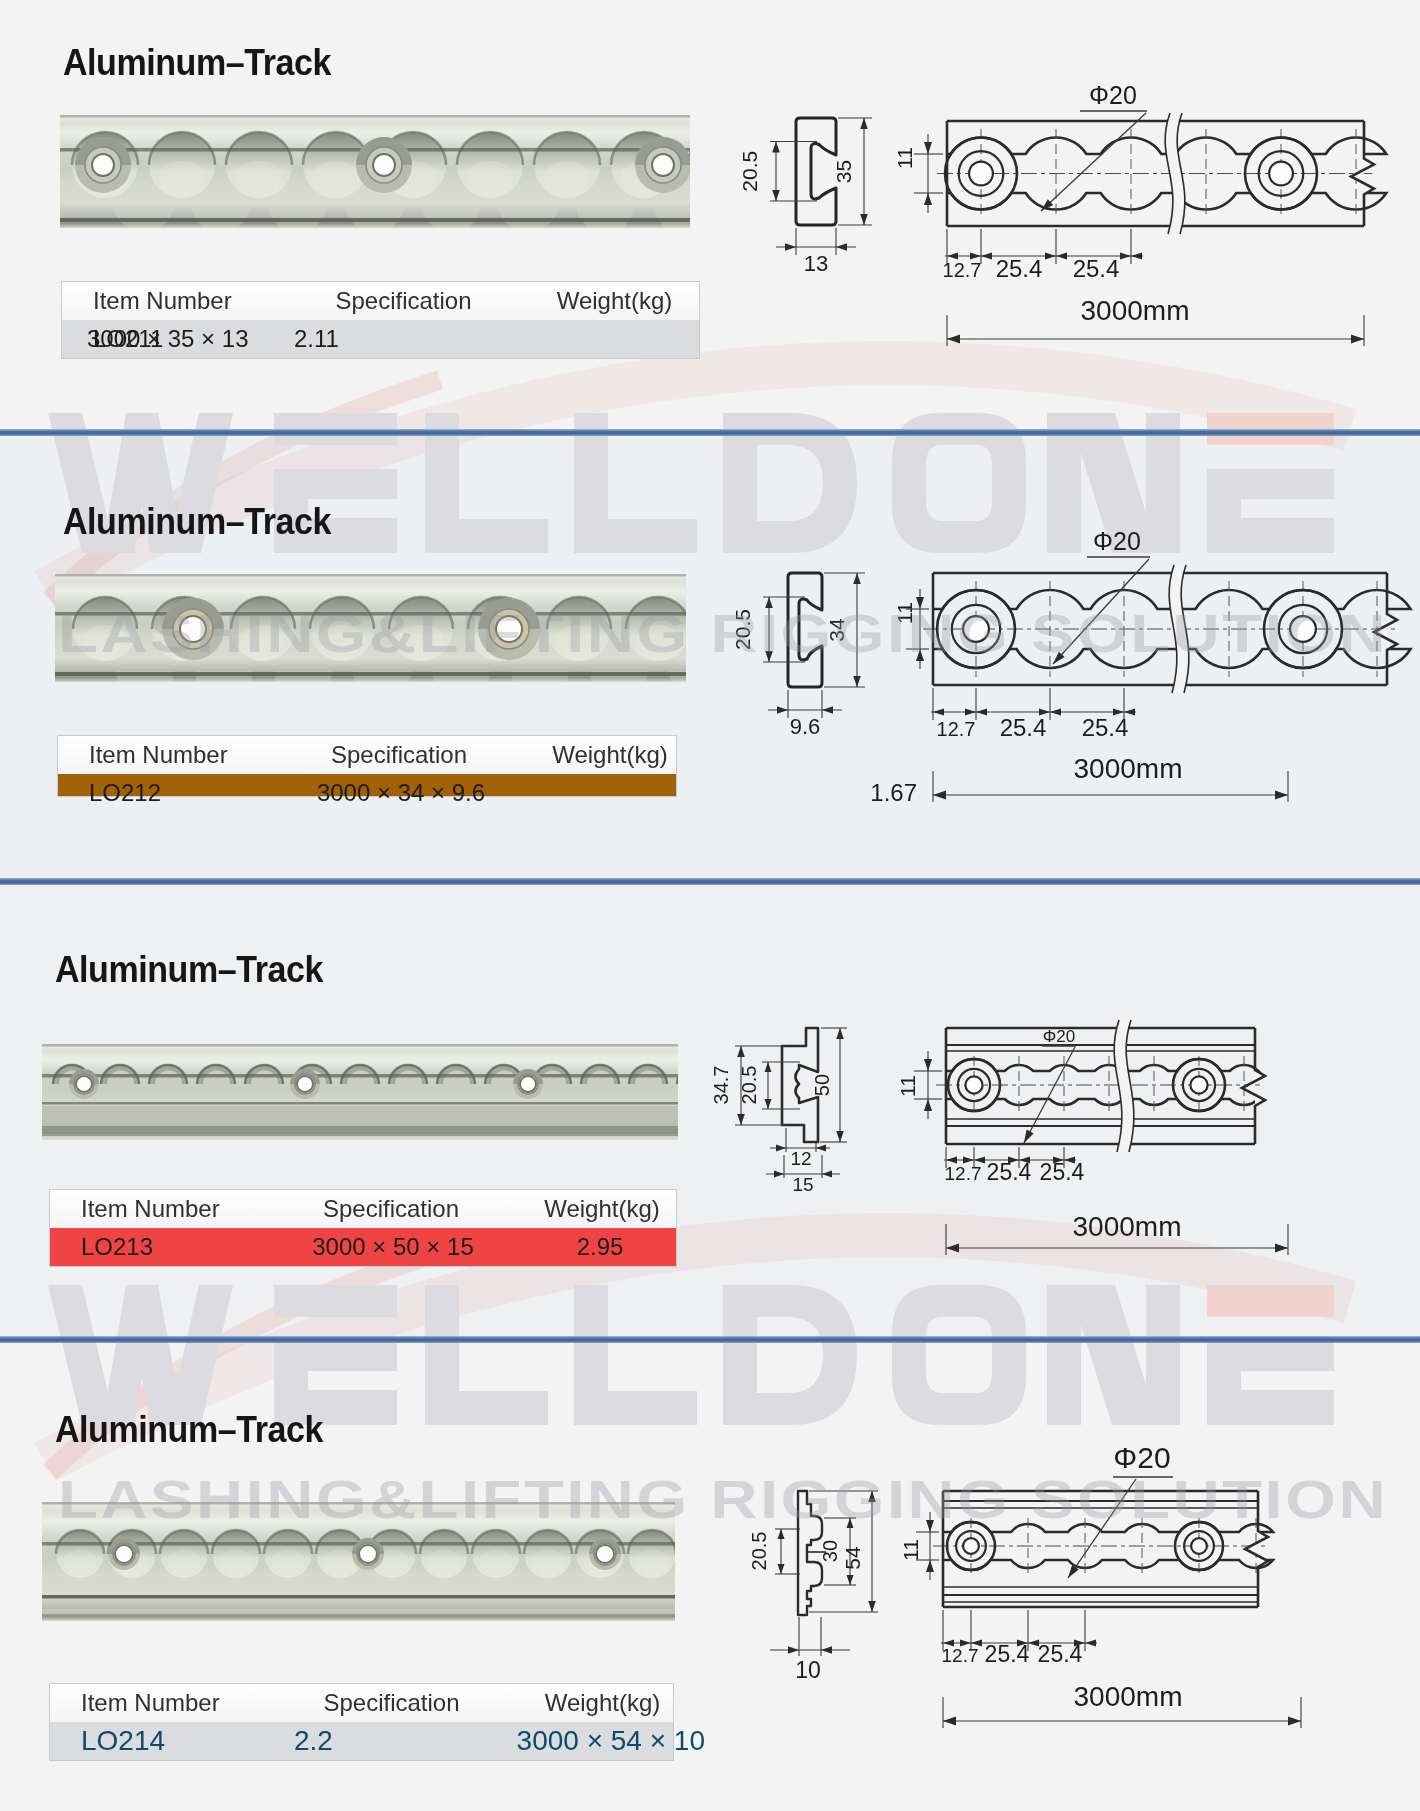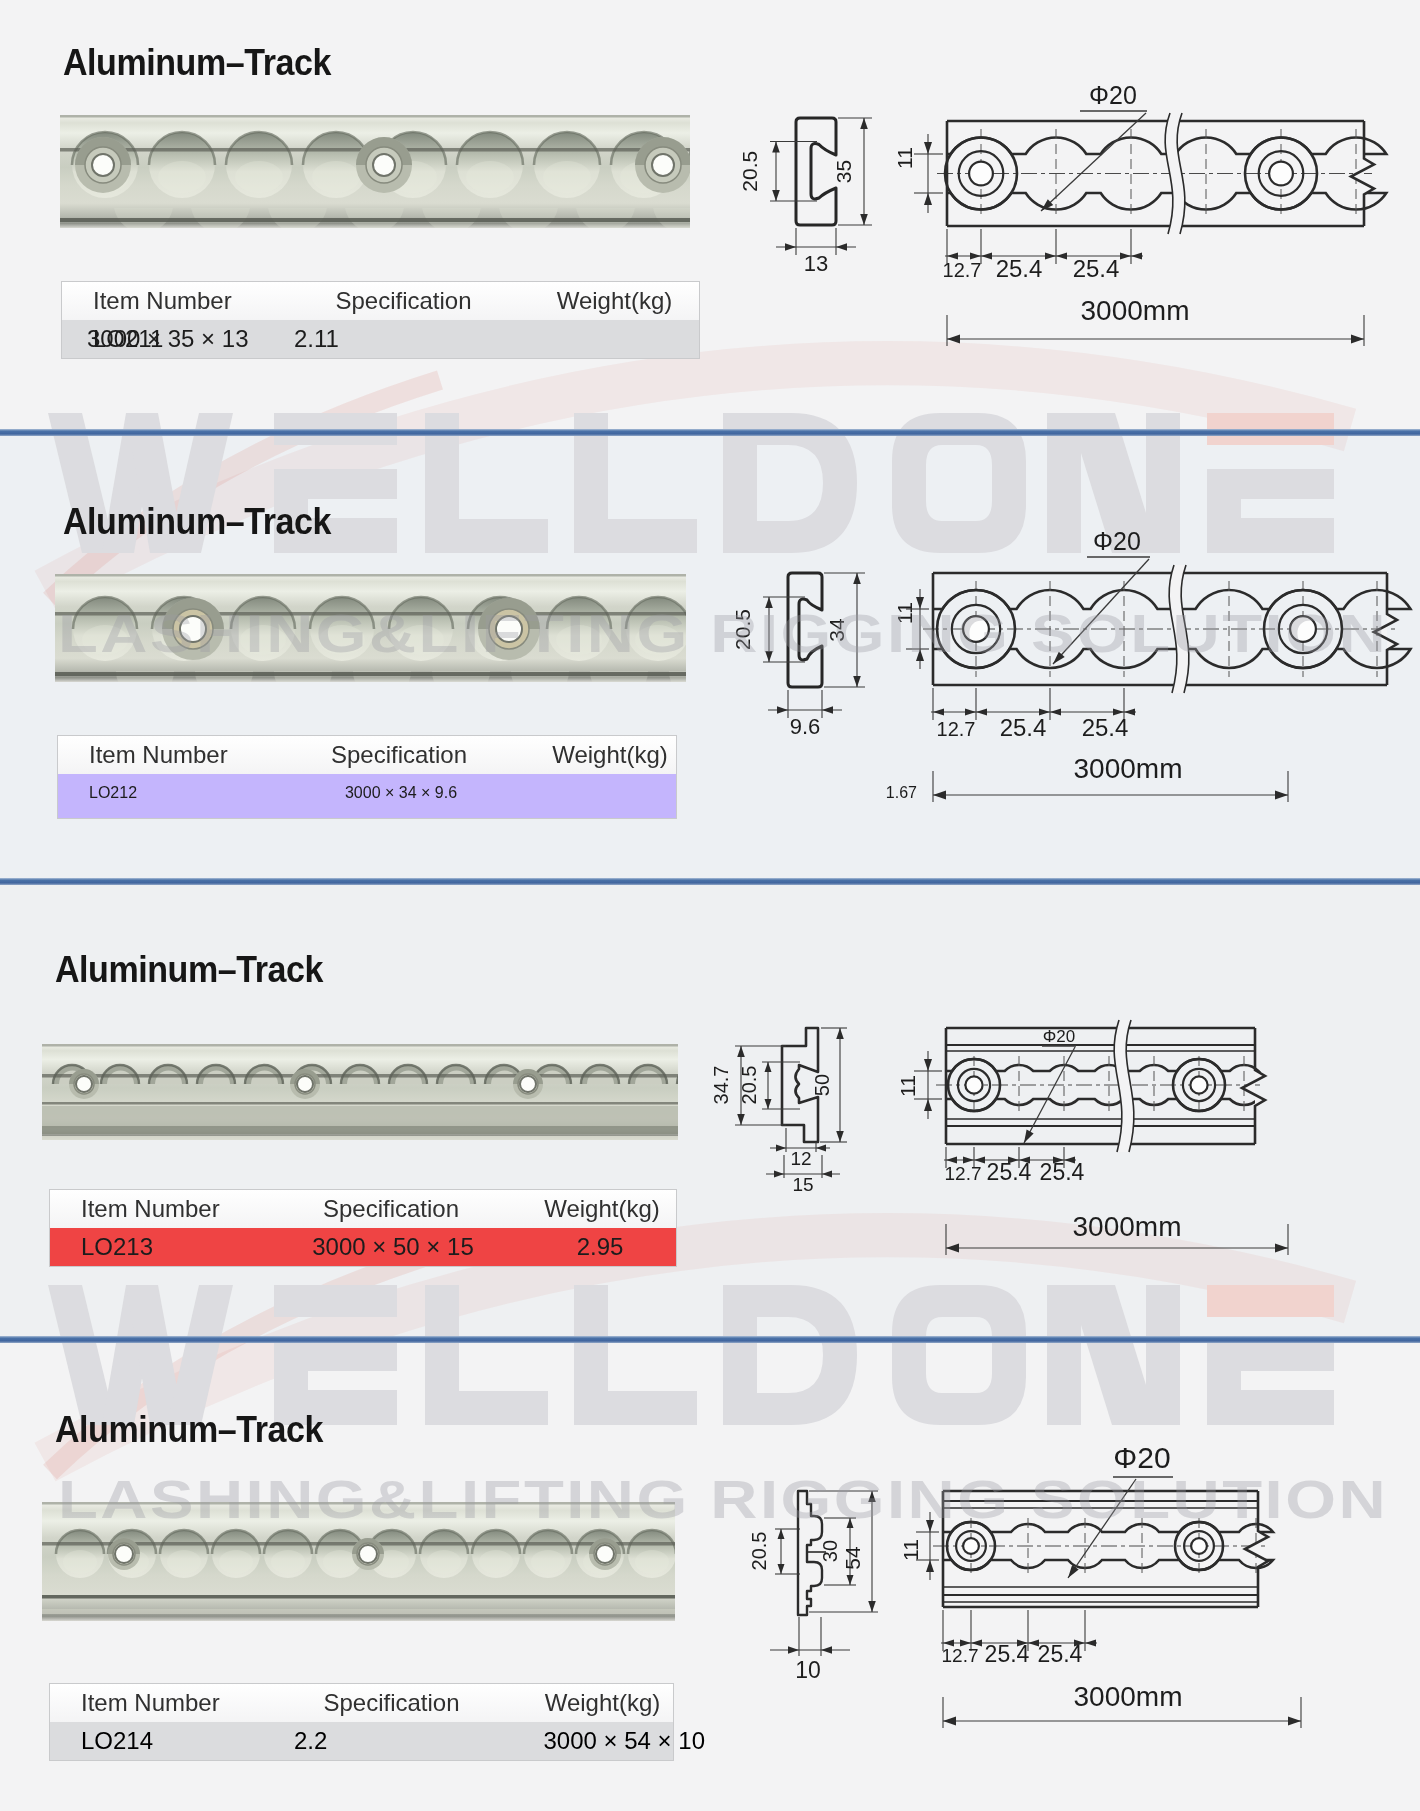--- a/index.html
+++ b/index.html
@@ -682,21 +682,21 @@
 <span style="position:absolute;left:0;width:637px;margin-left:25px">3000 × 35 × 13</span>
 <span style="position:absolute;left:0;width:637px;margin-left:232px">2.11</span>
 </div>
   </div>
 <div style="position:absolute;left:57px;top:735px;width:618px;border:1px solid #c9cacc;background:#fff">
 <div style="height:38px;line-height:38px;background:linear-gradient(#ffffff,#f4f4f5);position:relative;font-size:24px;color:#303030">
 <span style="position:absolute;left:31px">Item Number</span>
 <span style="position:absolute;left:0;width:618px;text-align:center;margin-left:32px">Specification</span>
 <span style="position:absolute;left:0;width:618px;text-align:center;margin-left:243px">Weight(kg)</span>
 </div>
-<div style="height:44px;line-height:38px;background:#c4b5fd;position:relative;font-size:16px;color:#1c1c1c">
+<div style="height:22px;line-height:38px;background:#a16207;position:relative;font-size:24px;color:#1c1c1c">
 <span style="position:absolute;left:31px">LO212</span>
 <span style="position:absolute;left:0;width:618px;text-align:center;margin-left:34px">3000 × 34 × 9.6</span>
 <span style="position:absolute;left:0;width:618px;text-align:right;margin-left:241px">1.67</span>
 </div>
   </div>
 <div style="position:absolute;left:49px;top:1189px;width:626px;border:1px solid #c9cacc;background:#fff">
 <div style="height:38px;line-height:38px;background:linear-gradient(#ffffff,#f4f4f5);position:relative;font-size:24px;color:#303030">
 <span style="position:absolute;left:31px">Item Number</span>
 <span style="position:absolute;left:0;width:626px;text-align:center;margin-left:28px">Specification</span>
 <span style="position:absolute;left:0;width:626px;text-align:center;margin-left:239px">Weight(kg)</span>
@@ -706,21 +706,21 @@
 <span style="position:absolute;left:0;width:626px;text-align:center;margin-left:30px">3000 × 50 × 15</span>
 <span style="position:absolute;left:0;width:626px;text-align:center;margin-left:237px">2.95</span>
 </div>
   </div>
 <div style="position:absolute;left:49px;top:1683px;width:623px;border:1px solid #c9cacc;background:#fff">
 <div style="height:38px;line-height:38px;background:linear-gradient(#ffffff,#f4f4f5);position:relative;font-size:24px;color:#303030">
 <span style="position:absolute;left:31px">Item Number</span>
 <span style="position:absolute;left:0;width:623px;text-align:center;margin-left:30px">Specification</span>
 <span style="position:absolute;left:0;width:623px;text-align:center;margin-left:241px">Weight(kg)</span>
 </div>
-<div style="height:38px;line-height:38px;background:#dbdcde;position:relative;font-size:24px;color:#000000">
+<div style="height:38px;line-height:38px;background:#dbdcde;position:relative;font-size:28px;color:#0c4a6e">
 <span style="position:absolute;left:31px">LO214</span>
 <span style="position:absolute;left:0;width:623px;text-align:right;margin-left:32px">3000 × 54 × 10</span>
 <span style="position:absolute;left:5px;width:623px;text-align:left;margin-left:239px">2.2</span>
 </div>
   </div>
 <div style="position:absolute;left:63px;top:44px;font-size:37px;font-weight:bold;color:#161616;letter-spacing:-0.5px;line-height:1;transform:scaleX(0.92);transform-origin:0 0">Aluminum–Track</div>
 <div style="position:absolute;left:63px;top:503px;font-size:37px;font-weight:bold;color:#161616;letter-spacing:-0.5px;line-height:1;transform:scaleX(0.92);transform-origin:0 0">Aluminum–Track</div>
 <div style="position:absolute;left:55px;top:951px;font-size:37px;font-weight:bold;color:#161616;letter-spacing:-0.5px;line-height:1;transform:scaleX(0.92);transform-origin:0 0">Aluminum–Track</div>
 <div style="position:absolute;left:55px;top:1411px;font-size:37px;font-weight:bold;color:#161616;letter-spacing:-0.5px;line-height:1;transform:scaleX(0.92);transform-origin:0 0">Aluminum–Track</div>
 <svg width="1420" height="70" viewBox="0 0 1420 70" style="position:absolute;left:0;top:600px">

